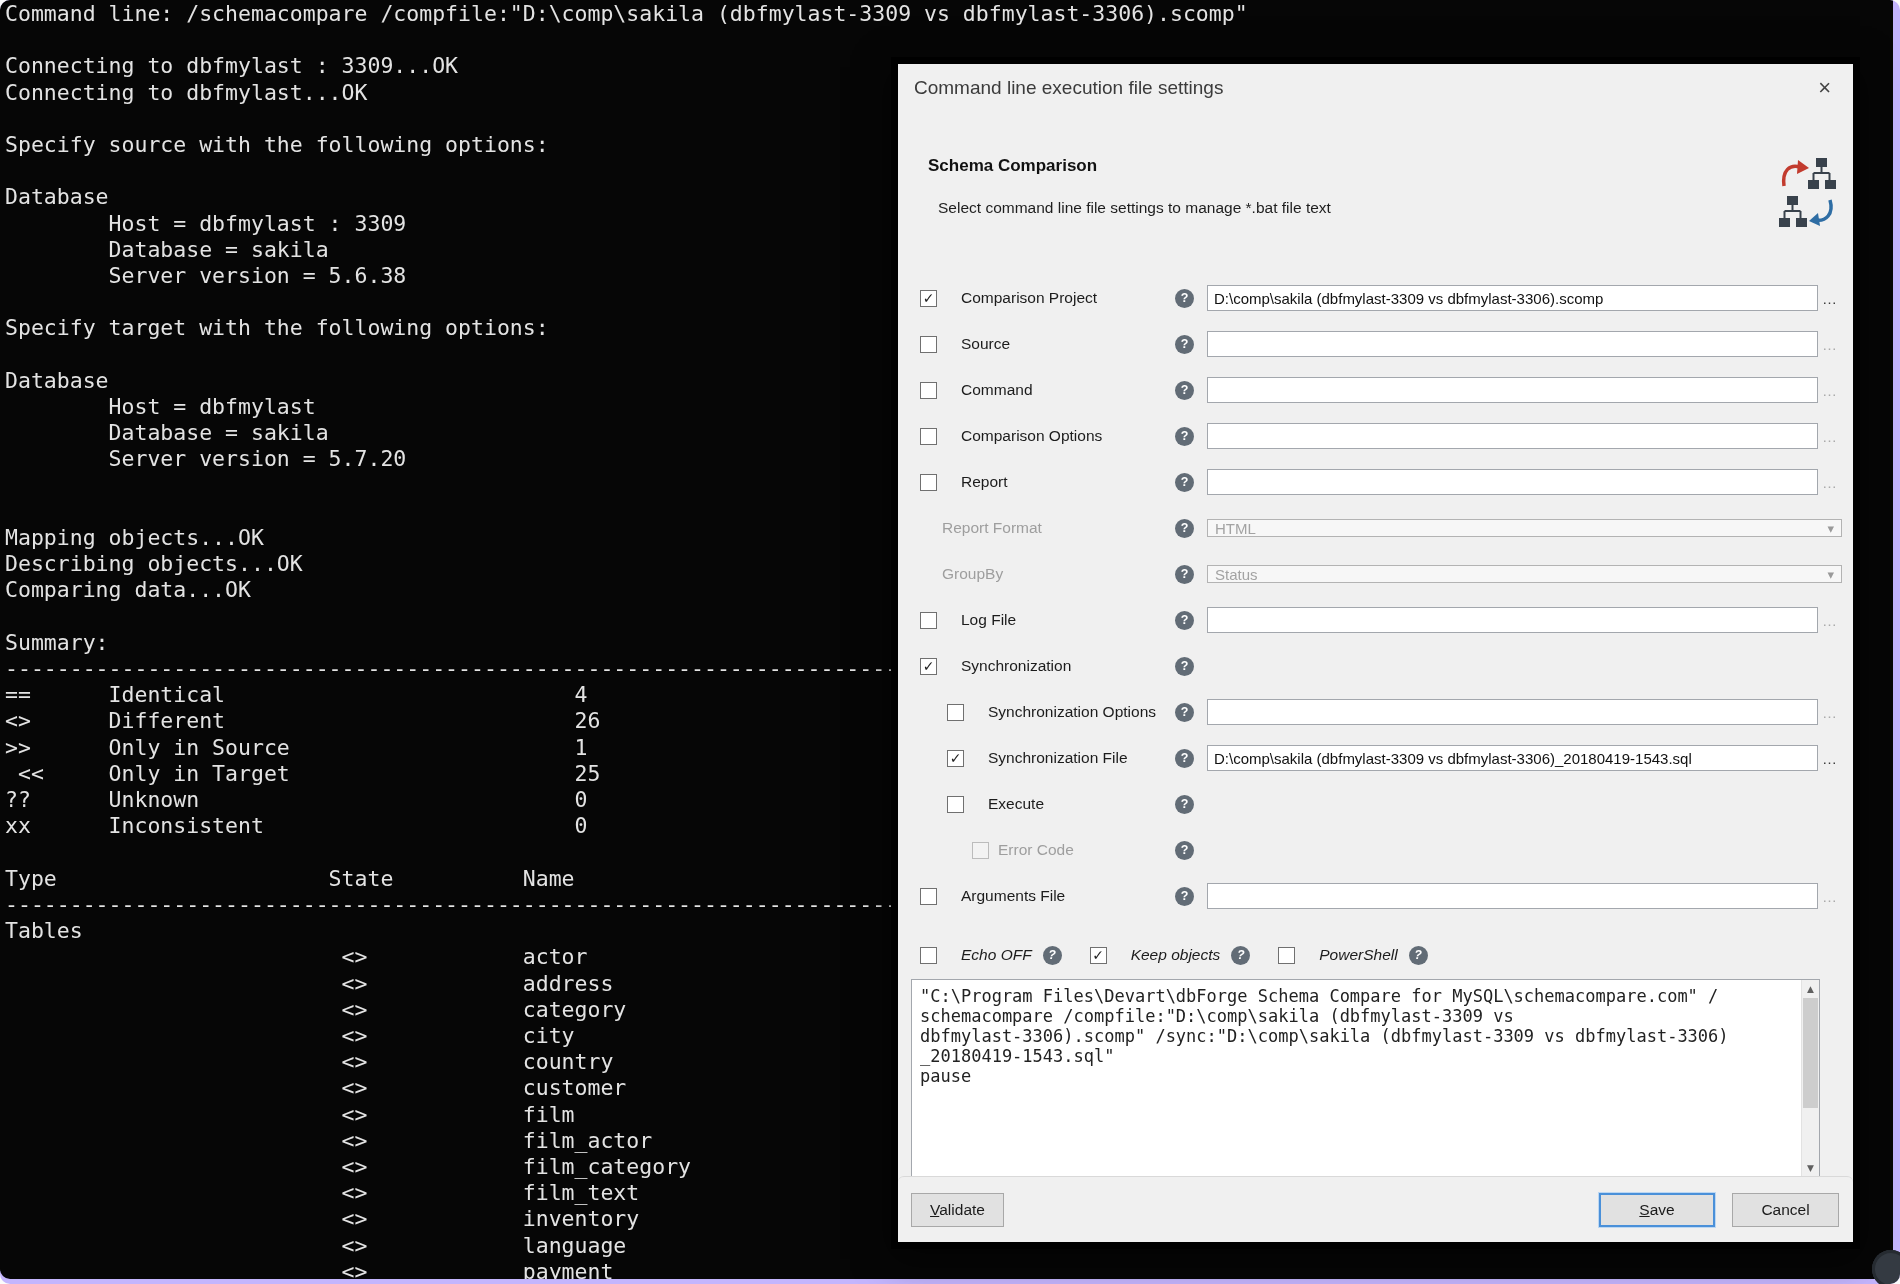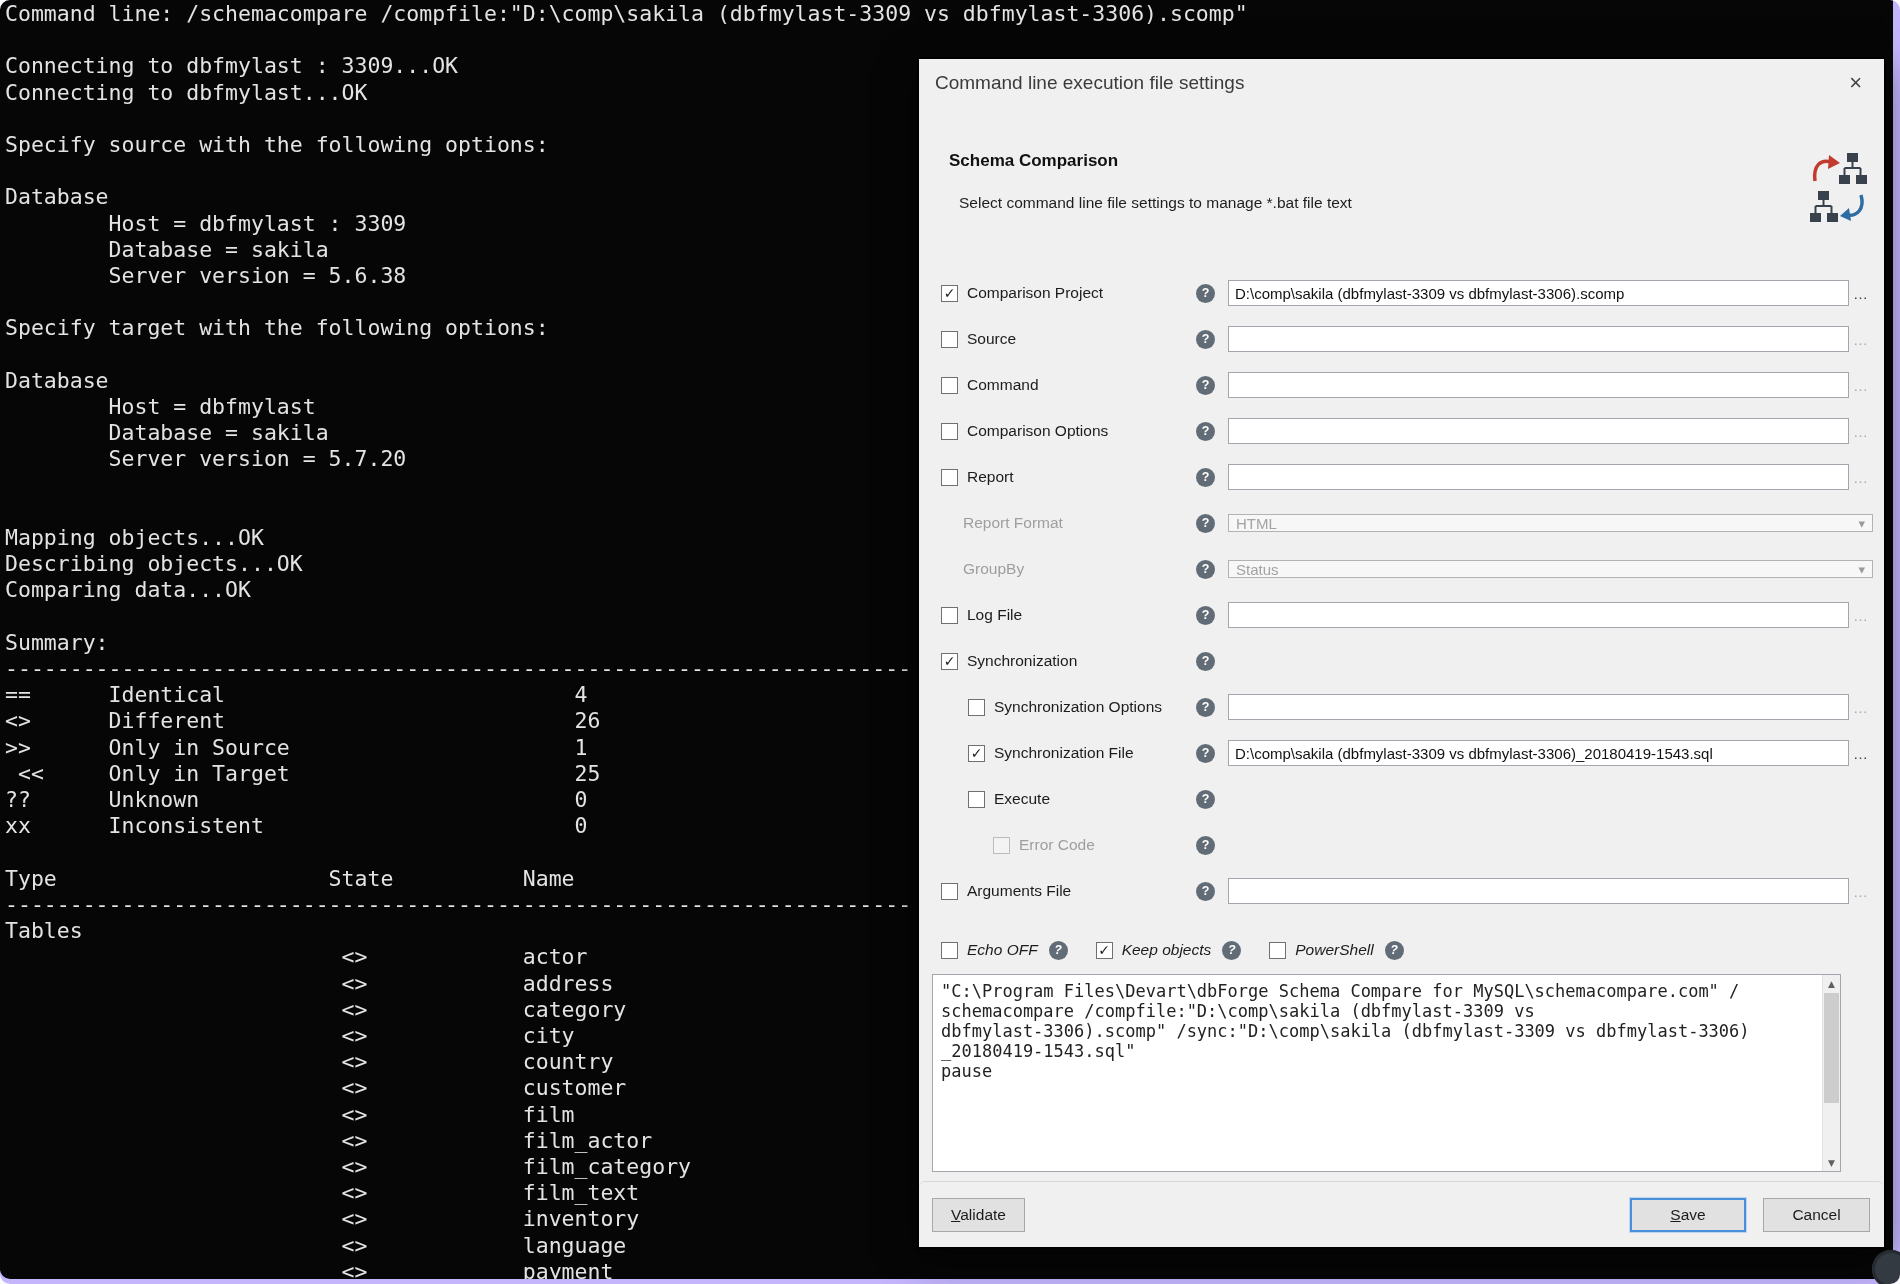--- a/index.html
+++ b/index.html
@@ -4,43 +4,43 @@
 <style>
   html,body { margin:0; padding:0; }
   body { width:1900px; height:1284px; background:#fbfbfb; font-family:"Liberation Sans",sans-serif; }
   .page { position:relative; width:1900px; height:1284px; background:#c4b5fd; border-radius:10px; overflow:hidden; }
 
   
   .terminal { position:absolute; left:0; top:0; width:1893px; height:1279px; background:#060606; border-radius:0 0 10px 10px; overflow:hidden; }
   .terminal pre { margin:0; padding:1px 0 0 5px; font-family:"DejaVu Sans Mono",monospace; font-size:21.5px; line-height:26.2px; color:#e3e3e3; }
 
   
-  .dialog { position:absolute; left:917px; top:57px; width:969px; height:1192px; background:#f0f0f0;
-            border:2px solid #000000; box-shadow:0 10px 34px rgba(0,0,0,.55); color:#1c1c1c; box-sizing:border-box; }
+  .dialog { position:absolute; left:891px; top:57px; width:969px; height:1192px; background:#f0f0f0;
+            border:7px solid #000000; box-shadow:0 10px 34px rgba(0,0,0,.55); color:#1c1c1c; box-sizing:border-box; }
   .titlebar { height:48px; display:flex; align-items:center; padding:0 16px; }
   .dlg-title { font-size:19px; color:#3b3b3b; }
   .close-btn { margin-left:auto; font-size:22px; color:#444; line-height:1; cursor:pointer; padding:2px 6px; }
 
   .dlg-header { position:relative; padding:44px 14px 0 30px; }
   .dlg-heading { font-size:17px; font-weight:bold; line-height:20px; color:#111; }
   .dlg-subtitle { margin-top:22px; margin-left:10px; font-size:15.5px; line-height:19px; color:#1e1e1e; }
   .hdr-icons { position:absolute; right:16px; top:44px; width:60px; }
   .hdr-icons svg { display:block; }
 
   
   .rows { margin:58px 11px 0 22px; }
   .srow { display:flex; align-items:center; height:46px; }
   .label-zone { width:255px; flex:none; display:flex; align-items:center; }
   .label-zone.indent1 { padding-left:27px; width:228px;align-items:center; }
   .label-zone.indent2 { padding-left:52px; width:203px; }
   .cb { width:17px; height:17px; box-sizing:border-box; background:#fff; border:1px solid #707070; flex:none;
         display:flex; align-items:center; justify-content:center; cursor:pointer; }
   .cb .mark { font-family:"DejaVu Sans",sans-serif; font-size:14px; font-weight:bold; color:#1f1f1f; line-height:1; }
   .cb.disabled { background:#f3f3f3; border-color:#bcbcbc; cursor:default; }
-  .lbl { margin-left:9px; font-size:15.5px; white-space:nowrap; }
+  .lbl { margin-left:24px; font-size:15.5px; white-space:nowrap; }
   .lbl.dim { color:#9e9e9e; margin-left:22px; }
   .help { width:19px; height:19px; flex:none; border-radius:50%; background:#626c76; color:#fff;
           font-size:12.5px; font-weight:bold; display:flex; align-items:center; justify-content:center; cursor:pointer; }
   .field-zone { flex:1; display:flex; align-items:center; margin-left:13px; }
   .tfield { flex:1; height:26px; box-sizing:border-box; border:1px solid #a3a7ad; background:#fff;
             font-family:"Liberation Sans",sans-serif; font-size:15px; color:#111; padding:0 6px; }
   .browse { width:24px; text-align:center; font-size:15px; letter-spacing:1px; color:#3a3a3a; cursor:pointer; }
   .browse.dim { color:#a9a9a9; }
   .combo { flex:1; height:18px; box-sizing:border-box; border:1px solid #b3b3b3; background:#f7f7f7;
            display:flex; align-items:center; padding:0 7px; }

